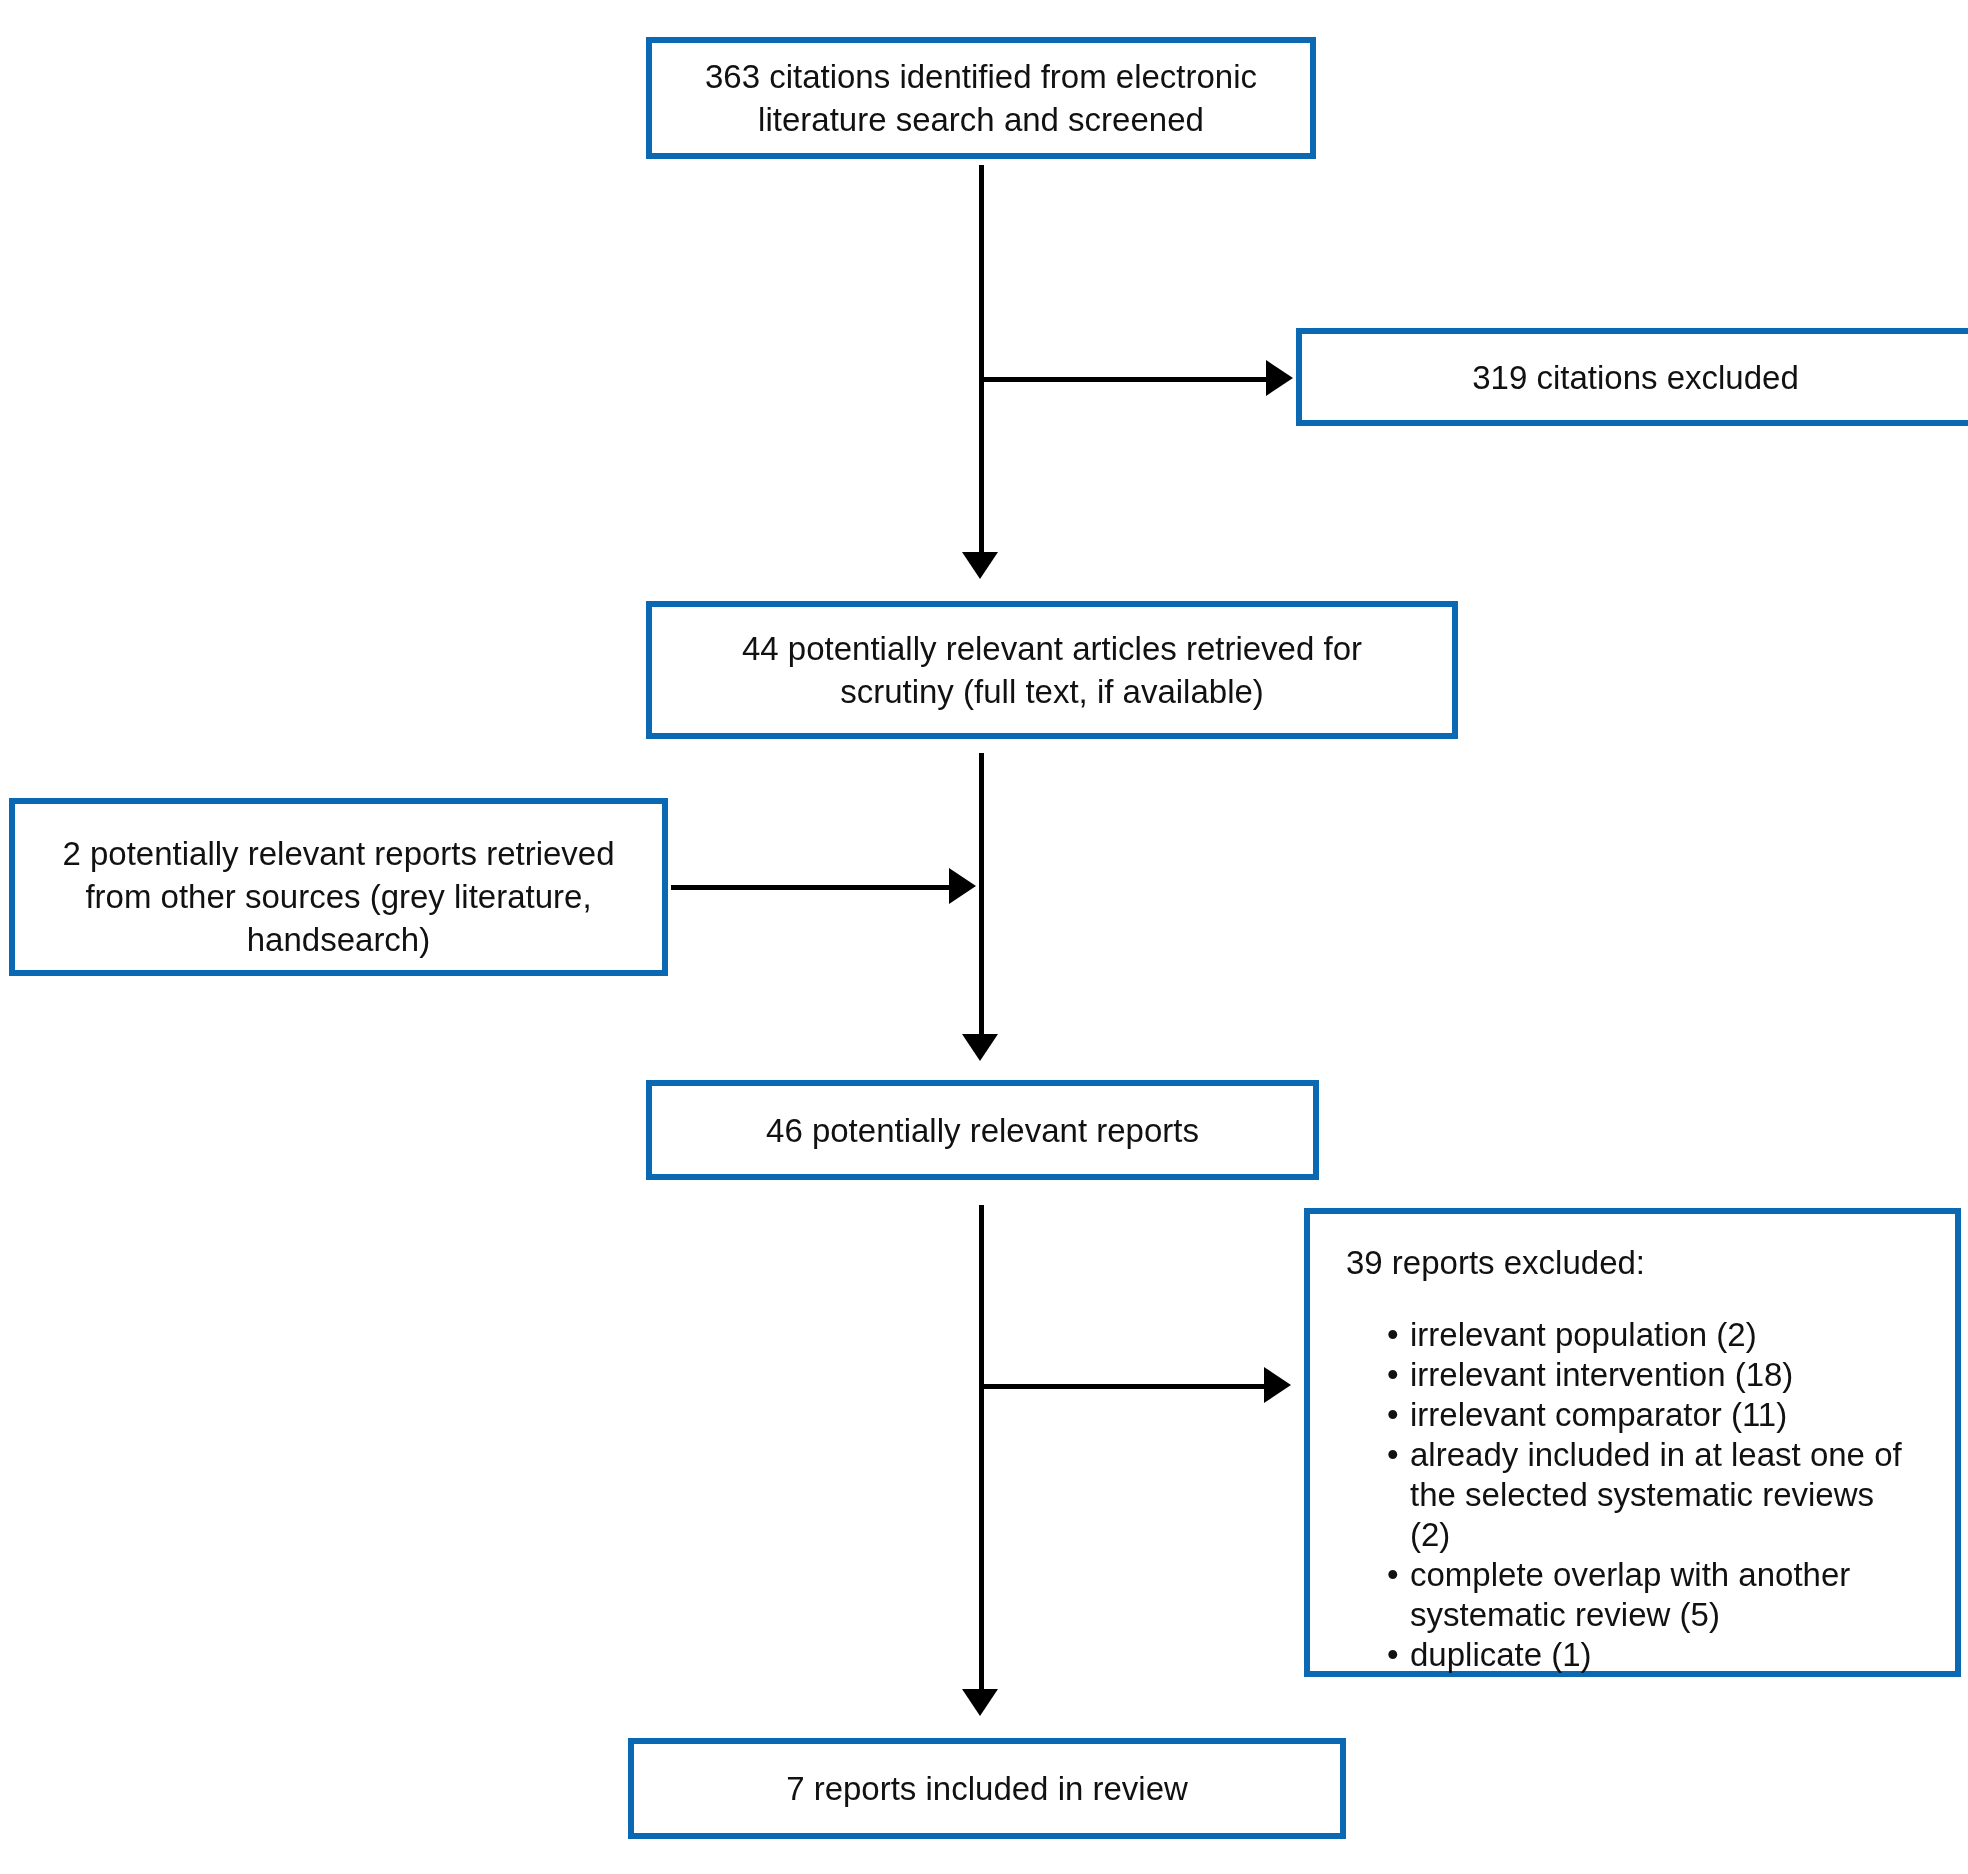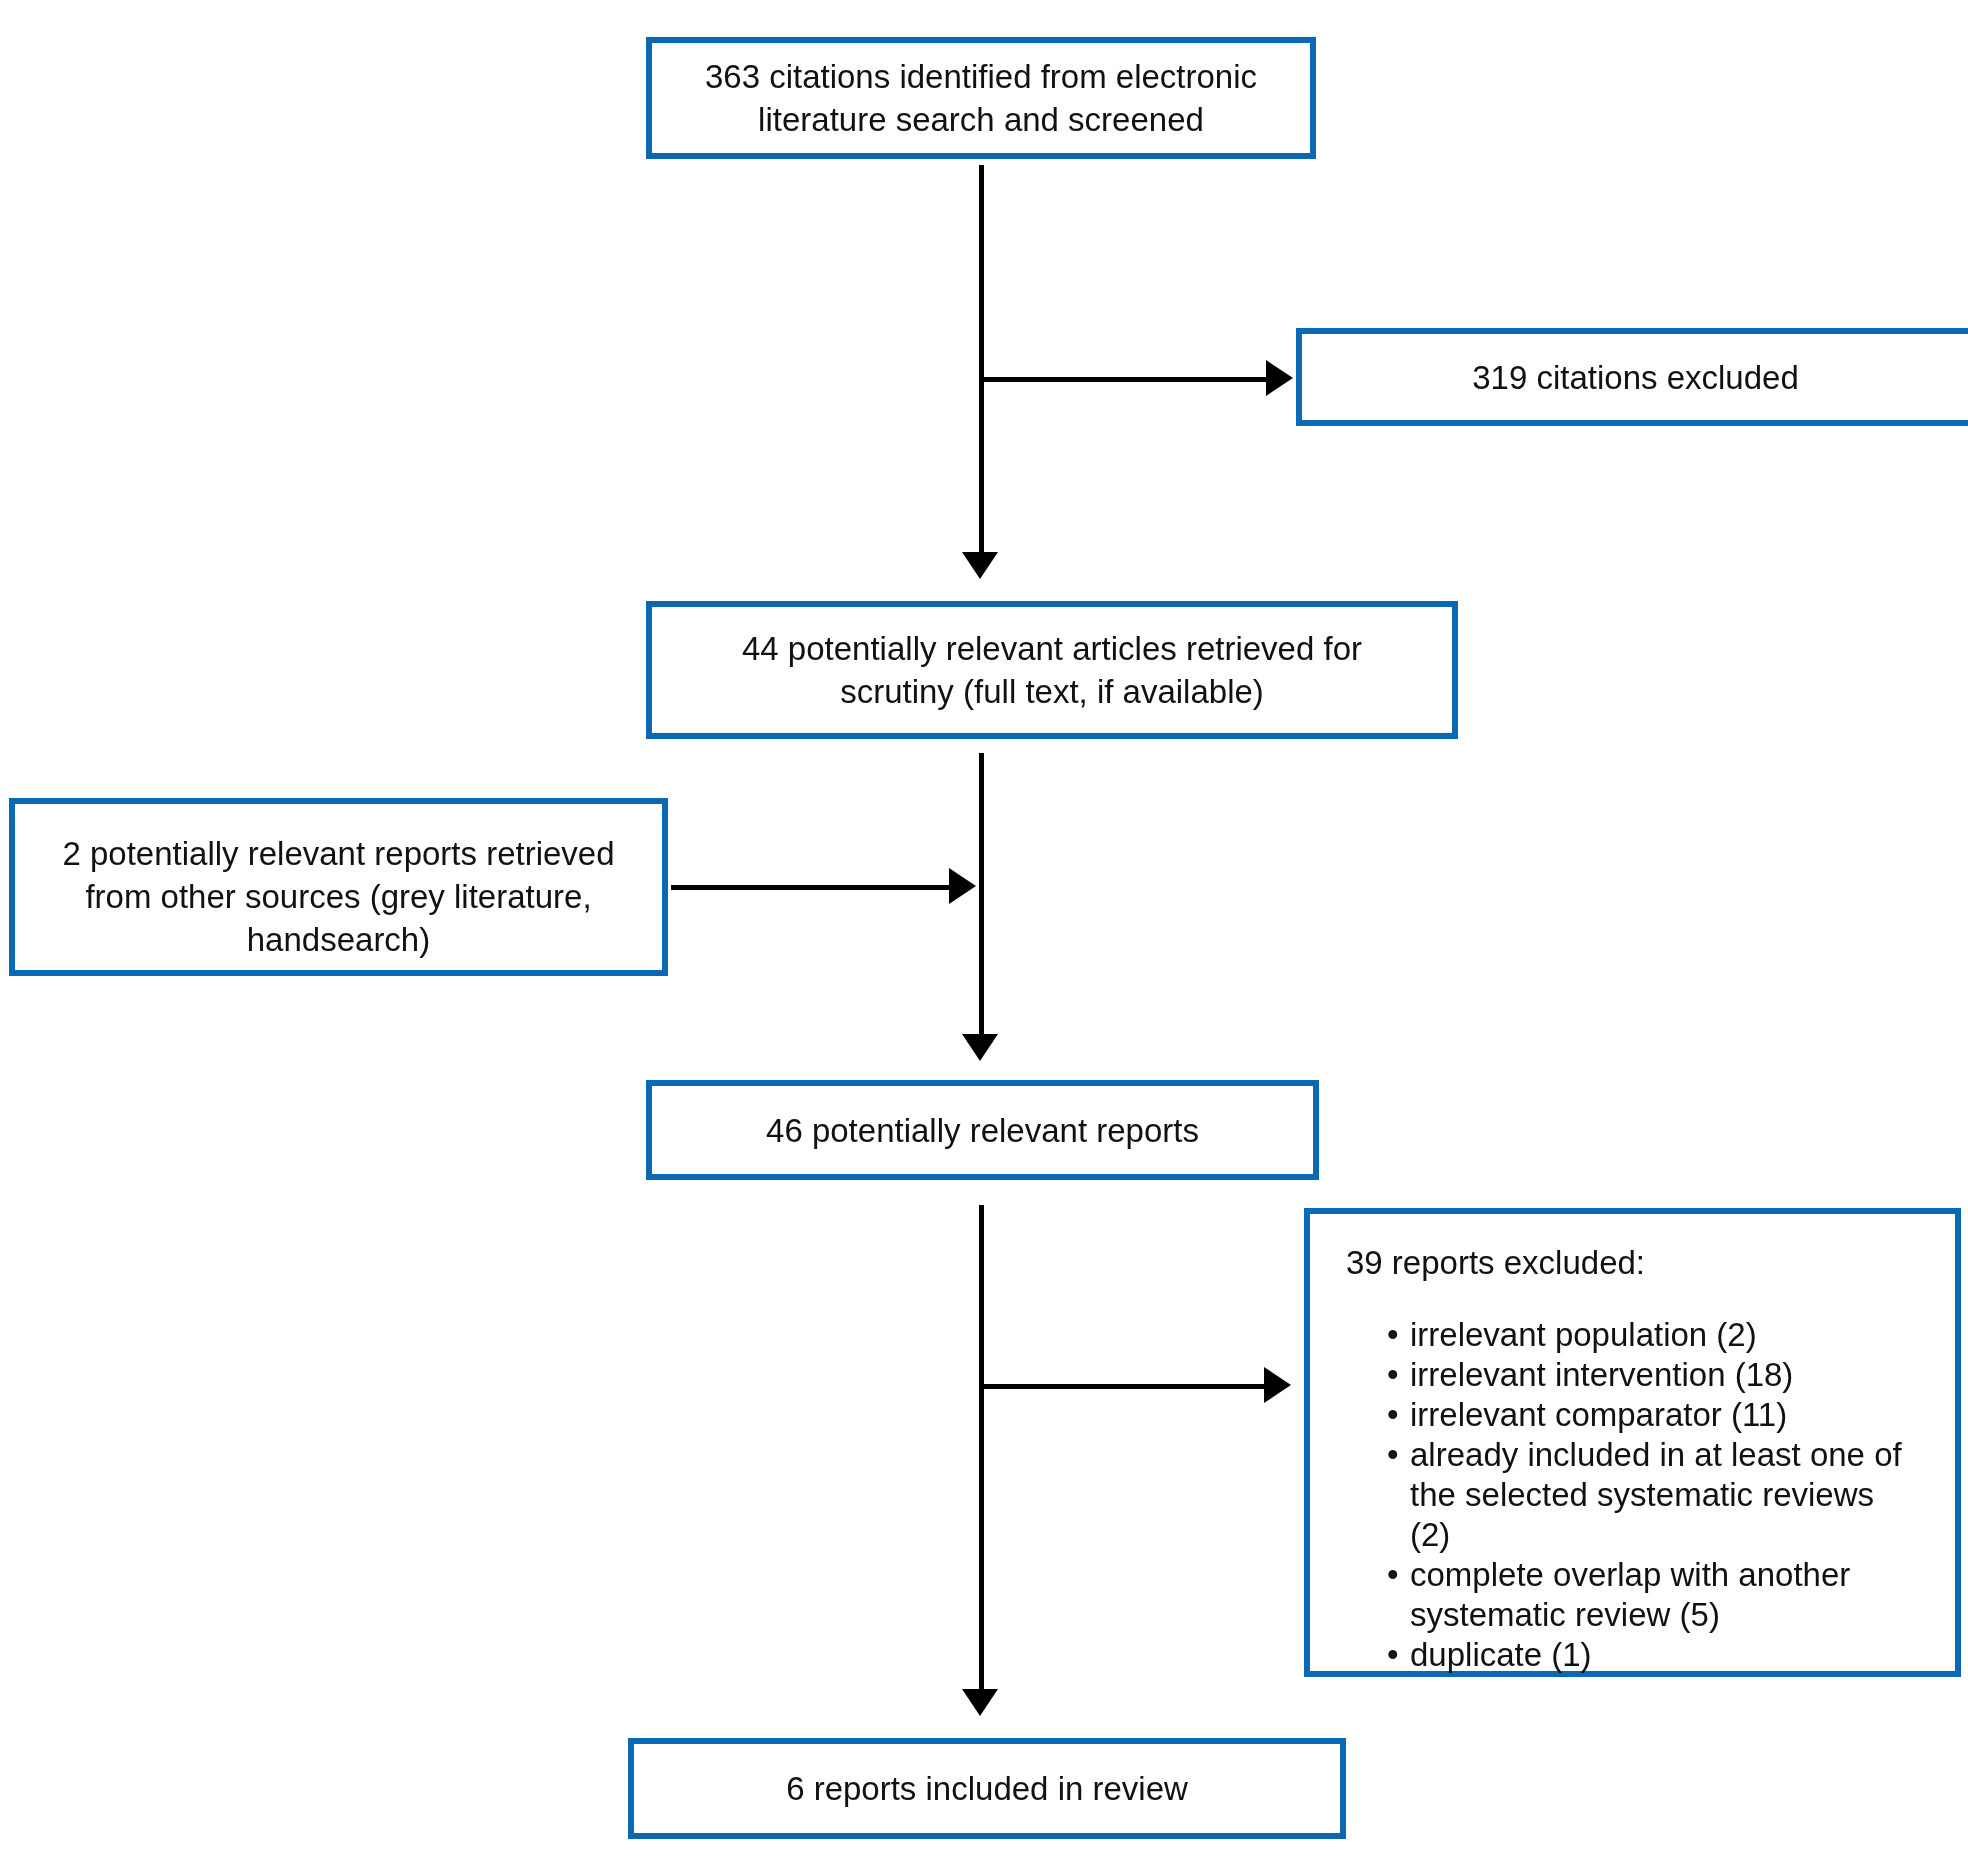--- a/index.html
+++ b/index.html
@@ -131,17 +131,17 @@
       <li>irrelevant population (2)</li>
       <li>irrelevant intervention (18)</li>
       <li>irrelevant comparator (11)</li>
       <li>already included in at least one of the selected systematic reviews (2)</li>
       <li>complete overlap with another systematic review (5)</li>
       <li>duplicate (1)</li>
     </ul>
   </div>
 
   <div class="box box-center" style="left:628px; top:1738px; width:718px; height:101px;">
-    <span class="box-text">6 reports included in review</span>
+    <span class="box-text">7 reports included in review</span>
   </div>
 
 </div>
 
 
 </body></html>

